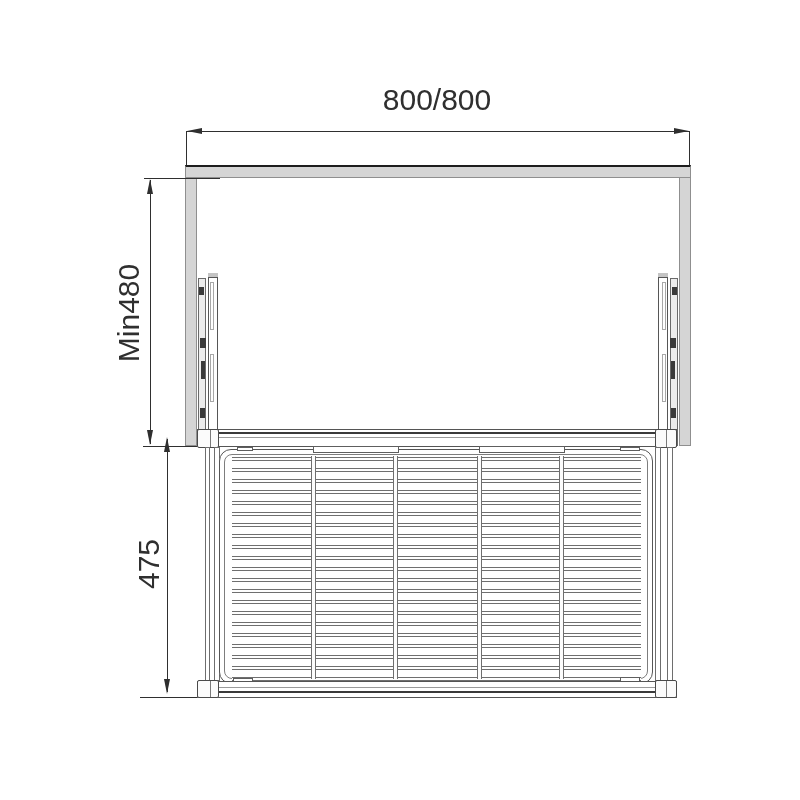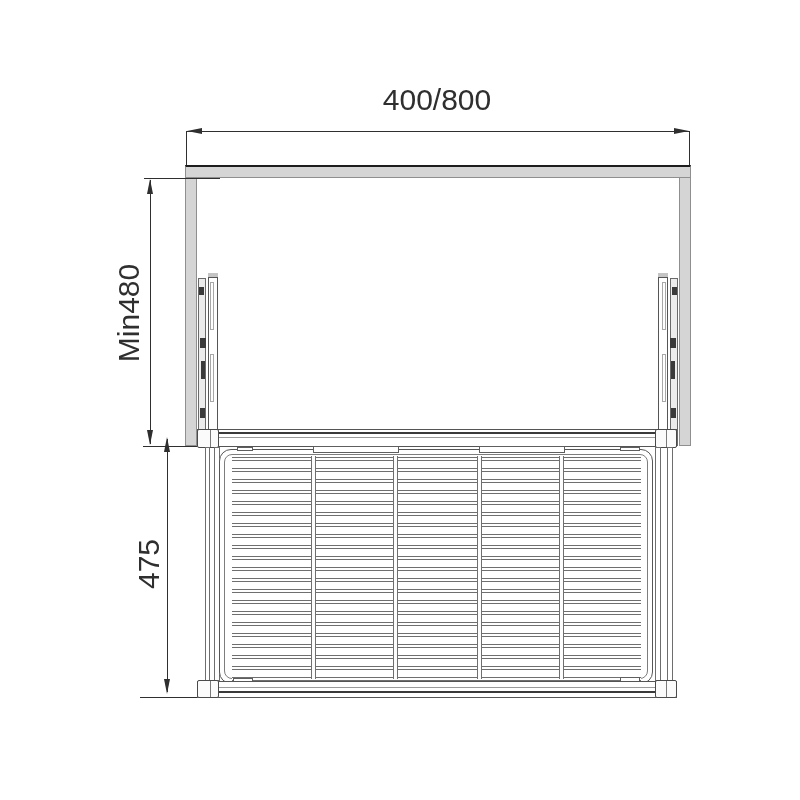--- a/index.html
+++ b/index.html
@@ -44,21 +44,21 @@
   .basket-inner{background:#ffffff;border:1px solid #7d7d7d;border-radius:8px;}
   .tab{background:#ffffff;border:1px solid #5e5e5e;}
   .wire-h{position:absolute;box-sizing:border-box;left:232px;width:409px;height:4px;background:#fefefe;border-top:1px solid #6f6f6f;border-bottom:1px solid #6f6f6f;}
   .wire-v{position:absolute;box-sizing:border-box;top:456px;height:223px;width:5px;background:#fdfdfd;border-left:1px solid #6f6f6f;border-right:1px solid #6f6f6f;}
 </style>
 </head>
 <body>
 
 <div id="stage">
 
-  <div class="abs dim-label" style="left:357px;top:84px;width:160px;">400/800</div>
+  <div class="abs dim-label" style="left:357px;top:84px;width:160px;">800/800</div>
   <div class="abs hline" style="left:187px;top:131px;width:502px;"></div>
   <div class="abs arr arr-l" style="left:187px;top:128px;"></div>
   <div class="abs arr arr-r" style="left:674px;top:128px;"></div>
   <div class="abs vline" style="left:186px;top:131px;height:35px;"></div>
   <div class="abs vline" style="left:689px;top:131px;height:35px;"></div>
 
   <div class="abs panel" style="left:185px;top:165px;width:506px;height:13px;"></div>
   <div class="abs wall" style="left:185px;top:178px;width:12px;height:268px;"></div>
   <div class="abs wall" style="left:679px;top:178px;width:12px;height:268px;"></div>
 

